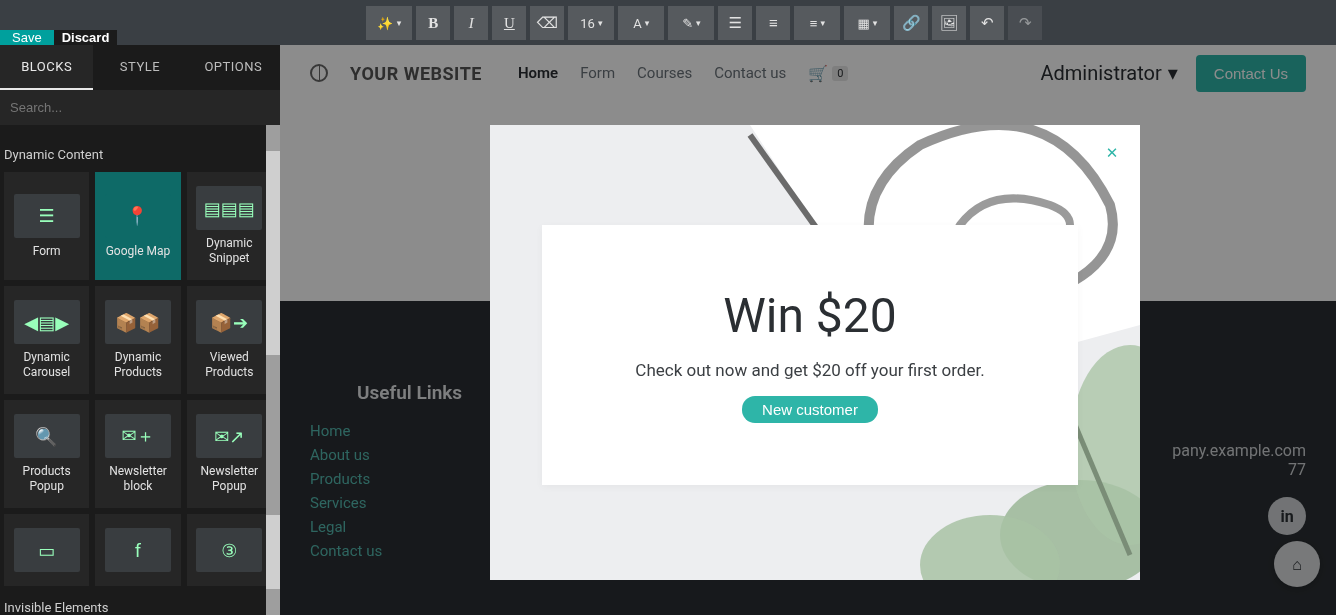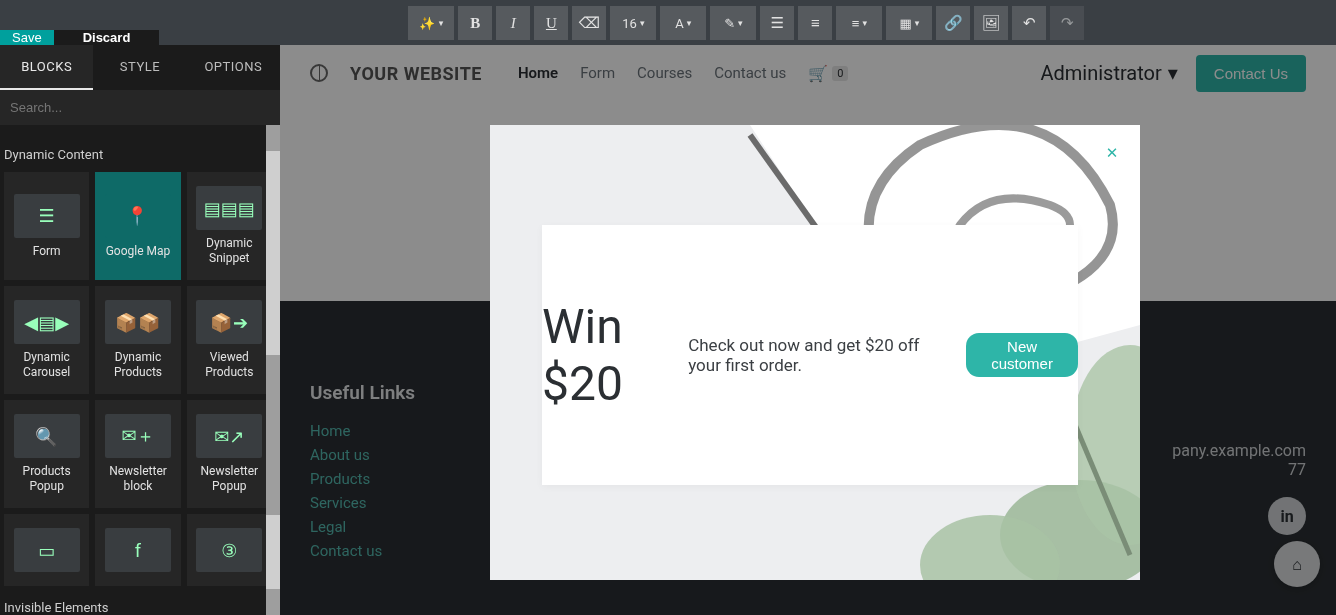--- a/index.html
+++ b/index.html
@@ -1,21 +1,21 @@
 <!DOCTYPE html>
 <html><head>
 <meta charset="utf-8">
 <style>
   * { box-sizing: border-box; margin: 0; padding: 0; }
   body { font-family: -apple-system, BlinkMacSystemFont, "Segoe UI", Roboto, sans-serif; width: 1336px; height: 615px; overflow: hidden; background: #1b1b1b; position: relative; }
 
   .topbar { position: absolute; top: 0; left: 0; right: 0; height: 45px; background: #3a3f44; display: flex; align-items: flex-end; z-index: 2; }
   .topbar .actions { display: flex; }
   .btn-save { background: #00a09d; color: #fff; border: none; padding: 0 12px; font-size: 13px; cursor: pointer; }
-  .btn-discard { background: #1b1b1b; color: #fff; border: none; padding: 0 29px; font-size: 13px; font-weight: 600; cursor: pointer; }
+  .btn-discard { background: #1b1b1b; color: #fff; border: none; padding: 0 8px; font-size: 13px; font-weight: 600; cursor: pointer; }
   .toolbar { display: flex; align-items: center; margin-left: 249px; gap: 4px; padding: 5px 0; }
   .tb-item { width: 34px; height: 34px; background: #565a5e; color: #e2e2e2; display: flex; align-items: center; justify-content: center; font-size: 15px; cursor: pointer; }
   .tb-item.wand { background: #565a5e; }
   .tb-item.split { width: 46px; font-size: 13px; gap: 3px; }
   .tb-item.split .caret { font-size: 9px; }
   .tb-fs { padding: 0 6px; width: auto; font-size: 13px; }
   .tb-bold { font-weight: 700; font-family: serif; }
   .tb-italic { font-style: italic; font-family: serif; }
   .tb-underline { text-decoration: underline; font-family: serif; }
   .tb-disabled { opacity: .55; }
@@ -47,37 +47,37 @@
   .nav a { color: #6b737a; text-decoration: none; font-size: 15px; }
   .nav a.active { color: #2b2f33; font-weight: 600; }
   .cart { color: #6b737a; display: flex; align-items: center; gap: 4px; }
   .cart .badge { background: #e6e6e6; color: #2b2f33; font-size: 11px; padding: 1px 5px; border-radius: 3px; }
   .rightnav { display: flex; align-items: center; gap: 18px; }
   .adminbtn { color: #2b2f33; font-size: 20px; display: flex; align-items: center; gap: 6px; cursor: pointer; }
   .contactbtn { background: #2eb5a8; color: #fff; border: none; padding: 10px 18px; font-size: 15px; border-radius: 4px; cursor: pointer; }
 
   .site-body { height: 200px; background: #fff; }
   .site-footer { background: #2b2f33; min-height: 360px; padding: 80px 30px 30px; display: flex; gap: 60px; color: #cfd2d5; }
-  .site-footer h4 { color: #e6e8ea; font-size: 19px; font-weight: 600; margin-bottom: 18px; }
+  .site-footer h4 { color: #e6e8ea; font-size: 19px; font-weight: 600; margin-bottom: 18px; margin-left: 47px; }
   .site-footer a { color: #54b9af; text-decoration: none; display: block; margin-bottom: 6px; font-size: 15px; }
   .site-footer .col1 { width: 160px; }
   .site-footer .col2 { width: 260px; }
   .site-footer .col3 { flex: 1; }
   .social { display: flex; gap: 10px; margin-top: 18px; }
   .social span { width: 38px; height: 38px; border-radius: 50%; background: #cfd2d5; display: flex; align-items: center; justify-content: center; color: #2b2f33; font-weight: 700; }
 
   .fab { position: absolute; bottom: 28px; right: 16px; width: 46px; height: 46px; border-radius: 50%; background: #dadcde; color: #2b2f33; display: flex; align-items: center; justify-content: center; font-size: 16px; box-shadow: 0 2px 6px rgba(0,0,0,.2); cursor: pointer; z-index: 2; }
 
   .canvas-overlay { position: absolute; inset: 0; background: rgba(0,0,0,.45); z-index: 3; }
 
   .popup { position: absolute; top: 125px; left: 490px; width: 650px; height: 455px; background: #fff; z-index: 4; overflow: hidden; }
   .popup-bg { position: absolute; inset: 0; }
   .popup-bg svg { width: 100%; height: 100%; display: block; }
   .popup-close { position: absolute; top: 14px; right: 14px; width: 28px; height: 28px; background: #fff; color: #2eb5a8; display: flex; align-items: center; justify-content: center; cursor: pointer; font-size: 15px; z-index: 2; }
-  .popup-card { position: absolute; top: 100px; left: 52px; width: 536px; height: 260px; background: #fff; display: flex; flex-direction: row; align-items: center; justify-content: center; gap: 16px; box-shadow: 0 2px 8px rgba(0,0,0,.04); }
+  .popup-card { position: absolute; top: 100px; left: 52px; width: 536px; height: 260px; background: #fff; display: flex; flex-direction: column; align-items: center; justify-content: center; gap: 16px; box-shadow: 0 2px 8px rgba(0,0,0,.04); }
   .popup-card h1 { font-size: 48px; color: #2b2f33; font-weight: 400; }
   .popup-card p { font-size: 17px; color: #3b3f43; }
   .popup-card button { background: #2eb5a8; color: #fff; border: none; padding: 5px 20px; font-size: 15px; border-radius: 13px; cursor: pointer; }
 </style>
 </head>
 <body>
 
 <div class="topbar">
   <div class="actions">
     <button class="btn-save">Save</button>

